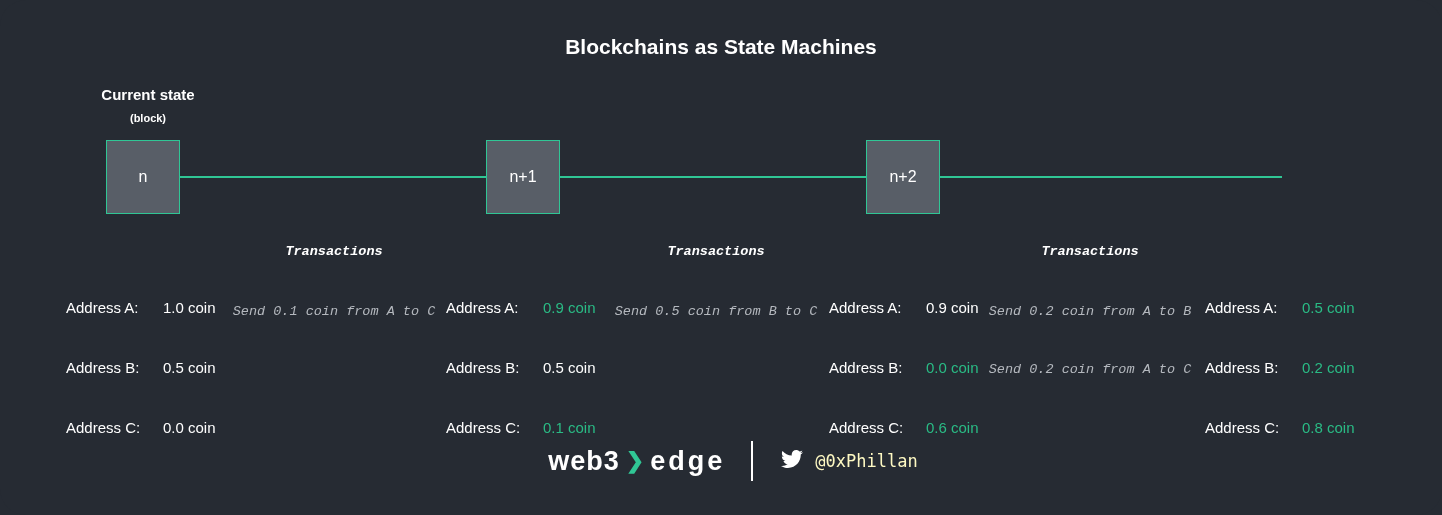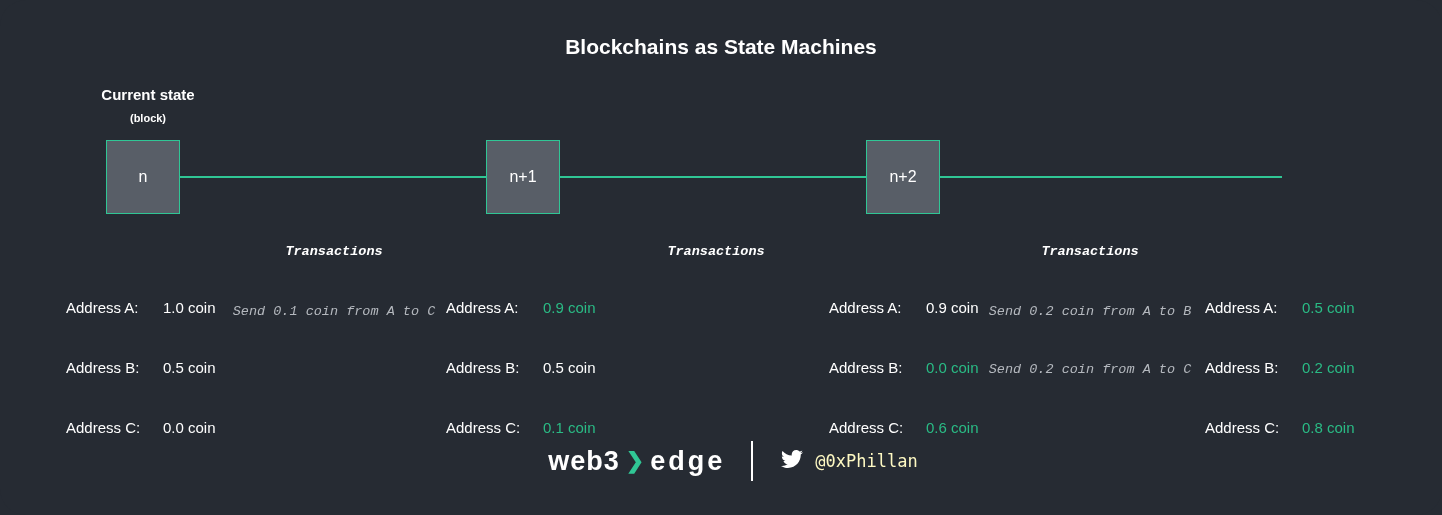--- a/index.html
+++ b/index.html
@@ -129,20 +129,23 @@
 
   <div class="tx-group t0">
     <div class="tx-title">Transactions</div>
     <div class="tx-items">
       <div class="tx-item">Send 0.1 coin from A to C</div>
     </div>
   </div>
 
   <div class="tx-group t1">
     <div class="tx-title">Transactions</div>
+    <div class="tx-items">
+      <div class="tx-item">Send 0.5 coin from B to C</div>
+    </div>
   </div>
 
   <div class="tx-group t2">
     <div class="tx-title">Transactions</div>
     <div class="tx-items">
       <div class="tx-item">Send 0.2 coin from A to B</div>
       <div class="tx-item">Send 0.2 coin from A to C</div>
     </div>
   </div>
 

